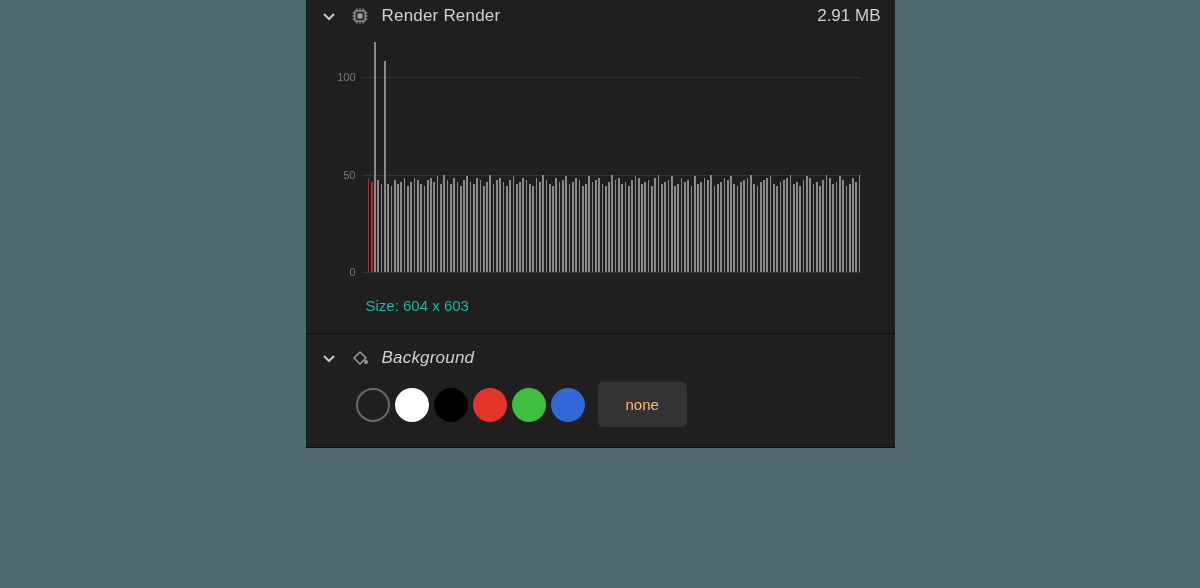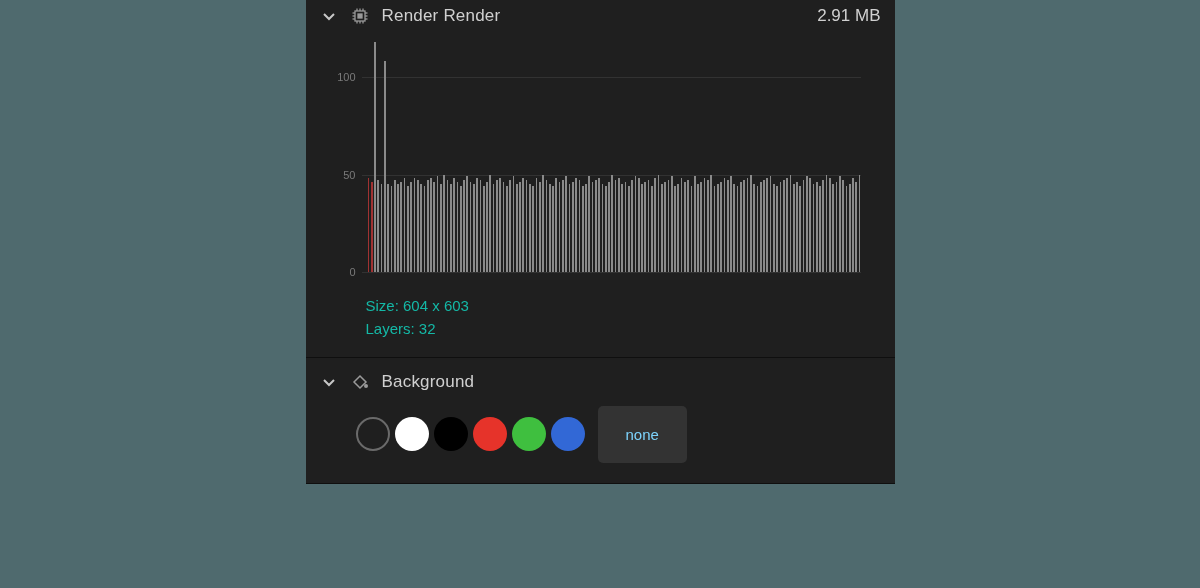--- a/index.html
+++ b/index.html
@@ -98,21 +98,21 @@
   .bar.red { background: #a03232; }
   .info-block {
     padding: 14px 0 16px 60px;
   }
   .info-line {
     font-size: 15px;
     color: #14b8a6;
     line-height: 1.55;
   }
   
-  .section-bg .section-header { padding-top: 14px; padding-bottom: 8px; }
+  .section-bg .section-header { padding-top: 14px; padding-bottom: 8px; font-style: italic; }
   .swatches {
     display: flex;
     align-items: center;
     gap: 5px;
     padding: 6px 0 20px 50px;
   }
   .swatch {
     width: 34px;
     height: 34px;
     border-radius: 50%;
@@ -122,23 +122,23 @@
     border: 2px solid #6a6a6a;
     background: transparent;
   }
   .swatch.white { background: #ffffff; }
   .swatch.blackc { background: #000000; }
   .swatch.red   { background: #e6332a; }
   .swatch.green { background: #3fbf3f; }
   .swatch.blue  { background: #3268d6; }
   .none-btn {
     margin-left: 8px;
-    padding: 20px 28px;
+    padding: 14px 28px;
     background: #333333;
-    color: #7dd3fc;
+    color: #fdba74;
     border-radius: 5px;
     font-size: 15px;
     cursor: pointer;
   }
   
   .section-test .section-header { padding-top: 18px; padding-bottom: 14px; }
 </style>
 </head>
 <body>
 
@@ -332,21 +332,20 @@
             <div class="bar" style="height: 87.75px;"></div>
             <div class="bar" style="height: 93.6px;"></div>
             <div class="bar" style="height: 89.7px;"></div>
             <div class="bar" style="height: 97.5px;"></div>
           </div>
         </div>
     </div>
 
     <div class="info-block">
       <div class="info-line">Size: 604 x 603</div>
-      <div class="info-line">Layers: 32</div>
     </div>
   </div>
 
   <div class="section section-bg">
     <div class="section-header">
       <span class="chevron">
         <svg width="16" height="16" viewBox="0 0 16 16" fill="none" stroke-width="2">
             <polyline points="3,6 8,11 13,6"></polyline>
           </svg>
       </span>

